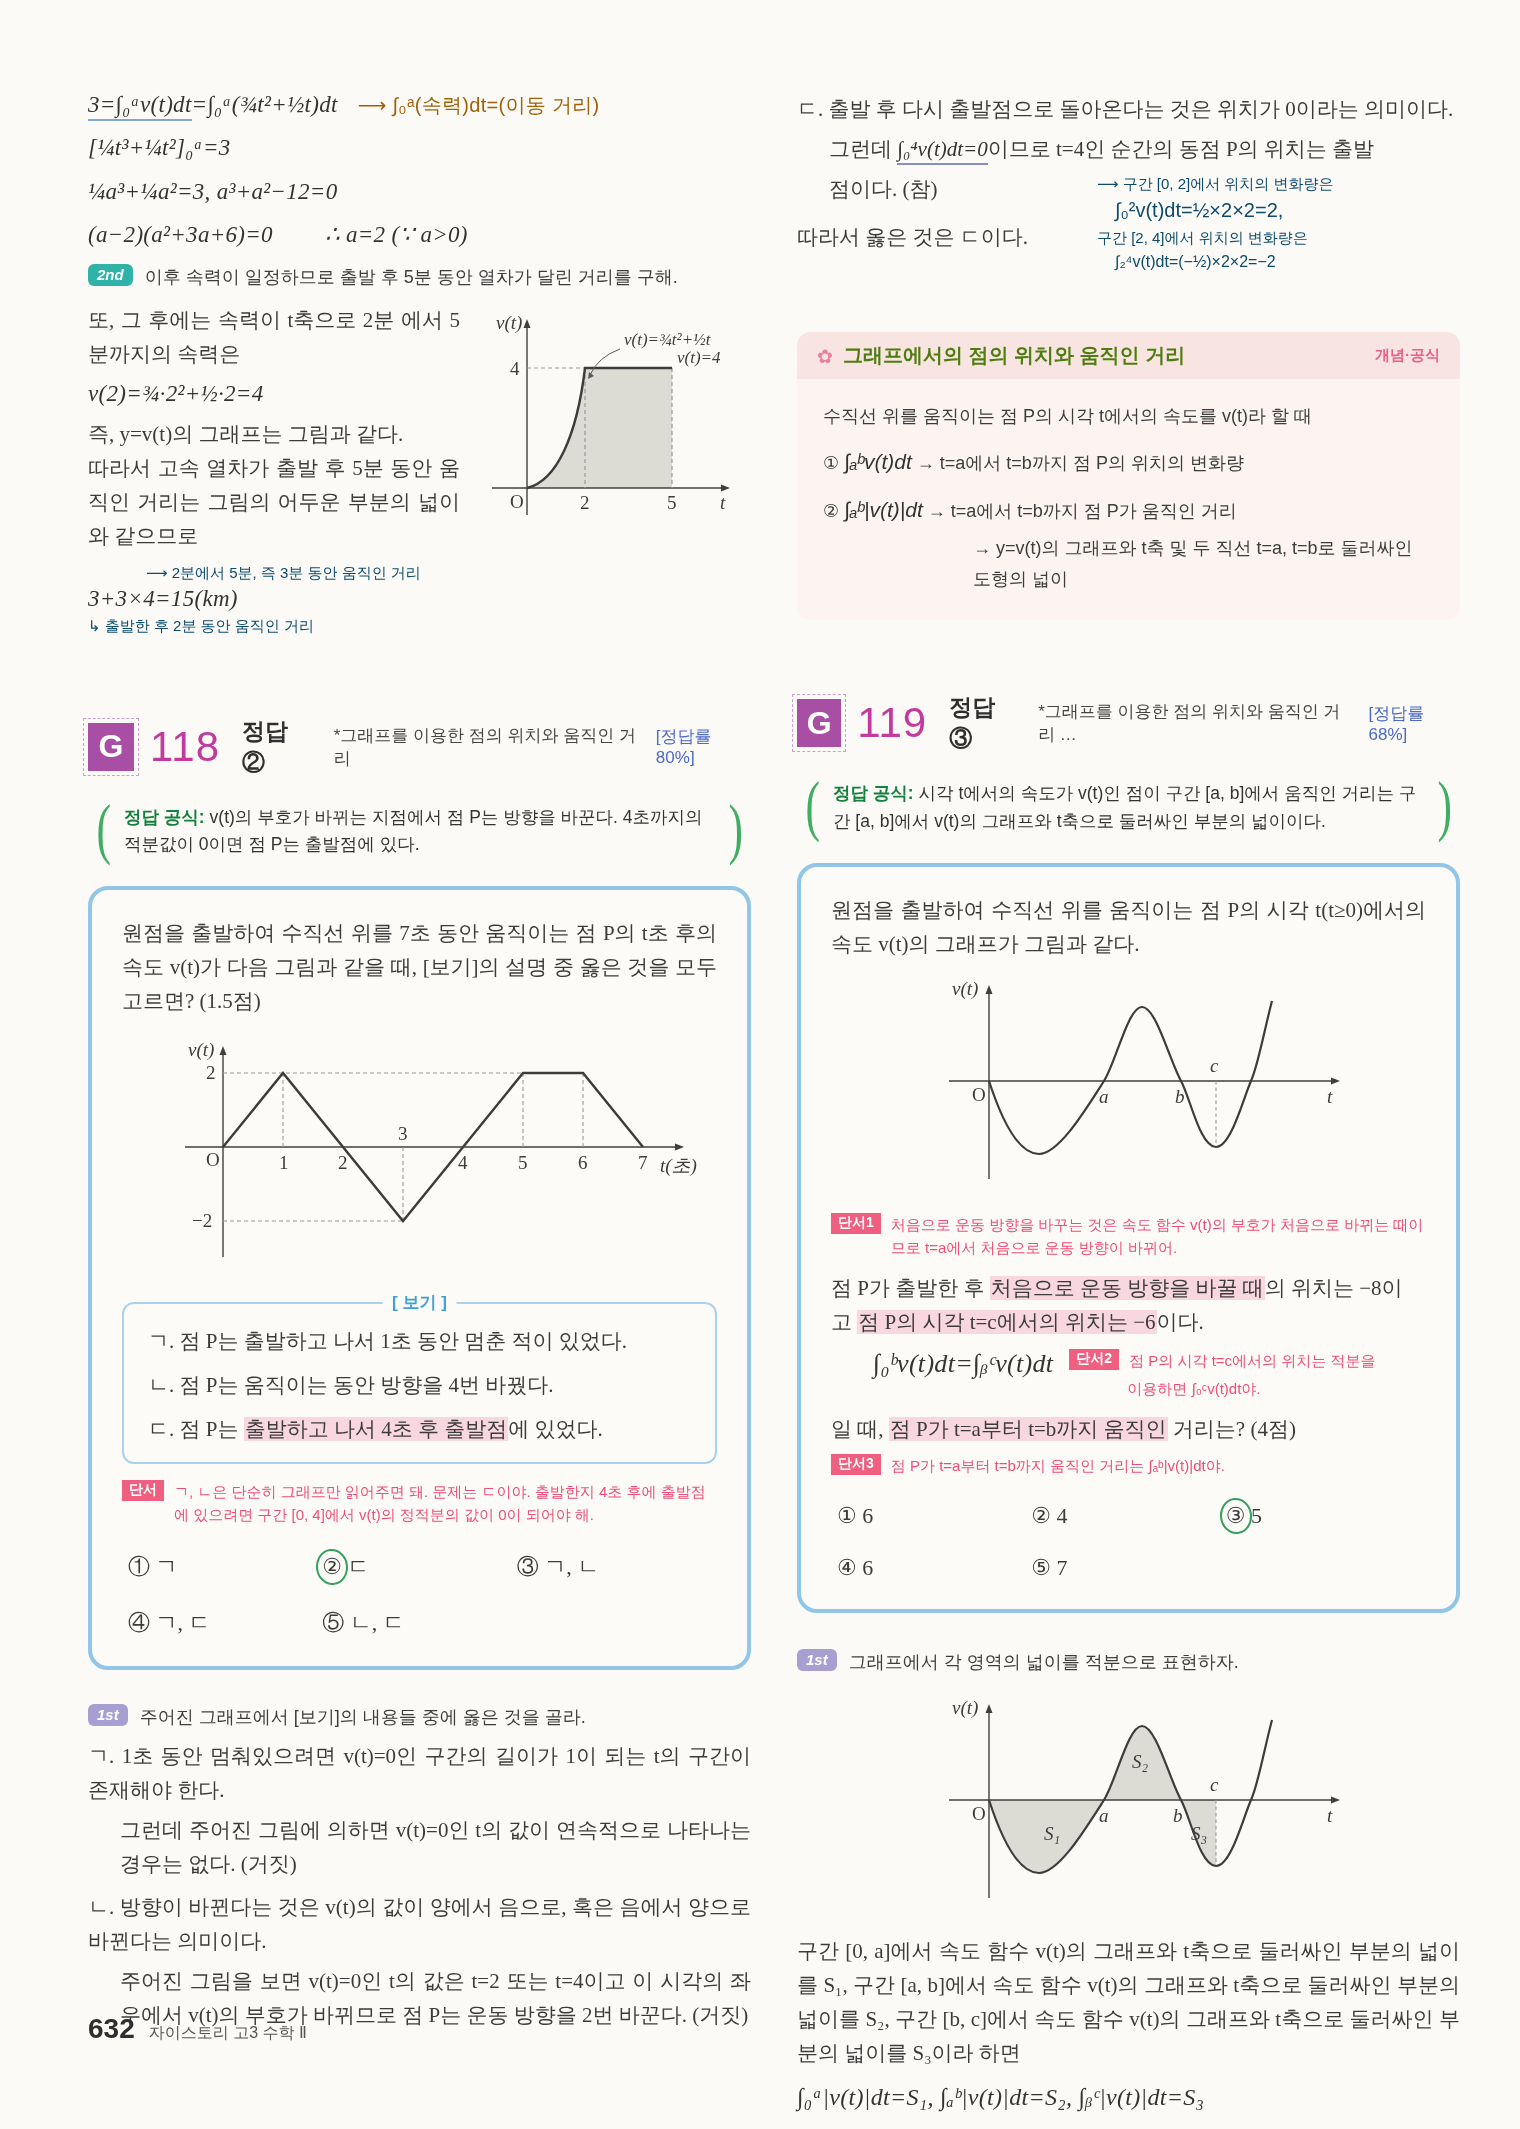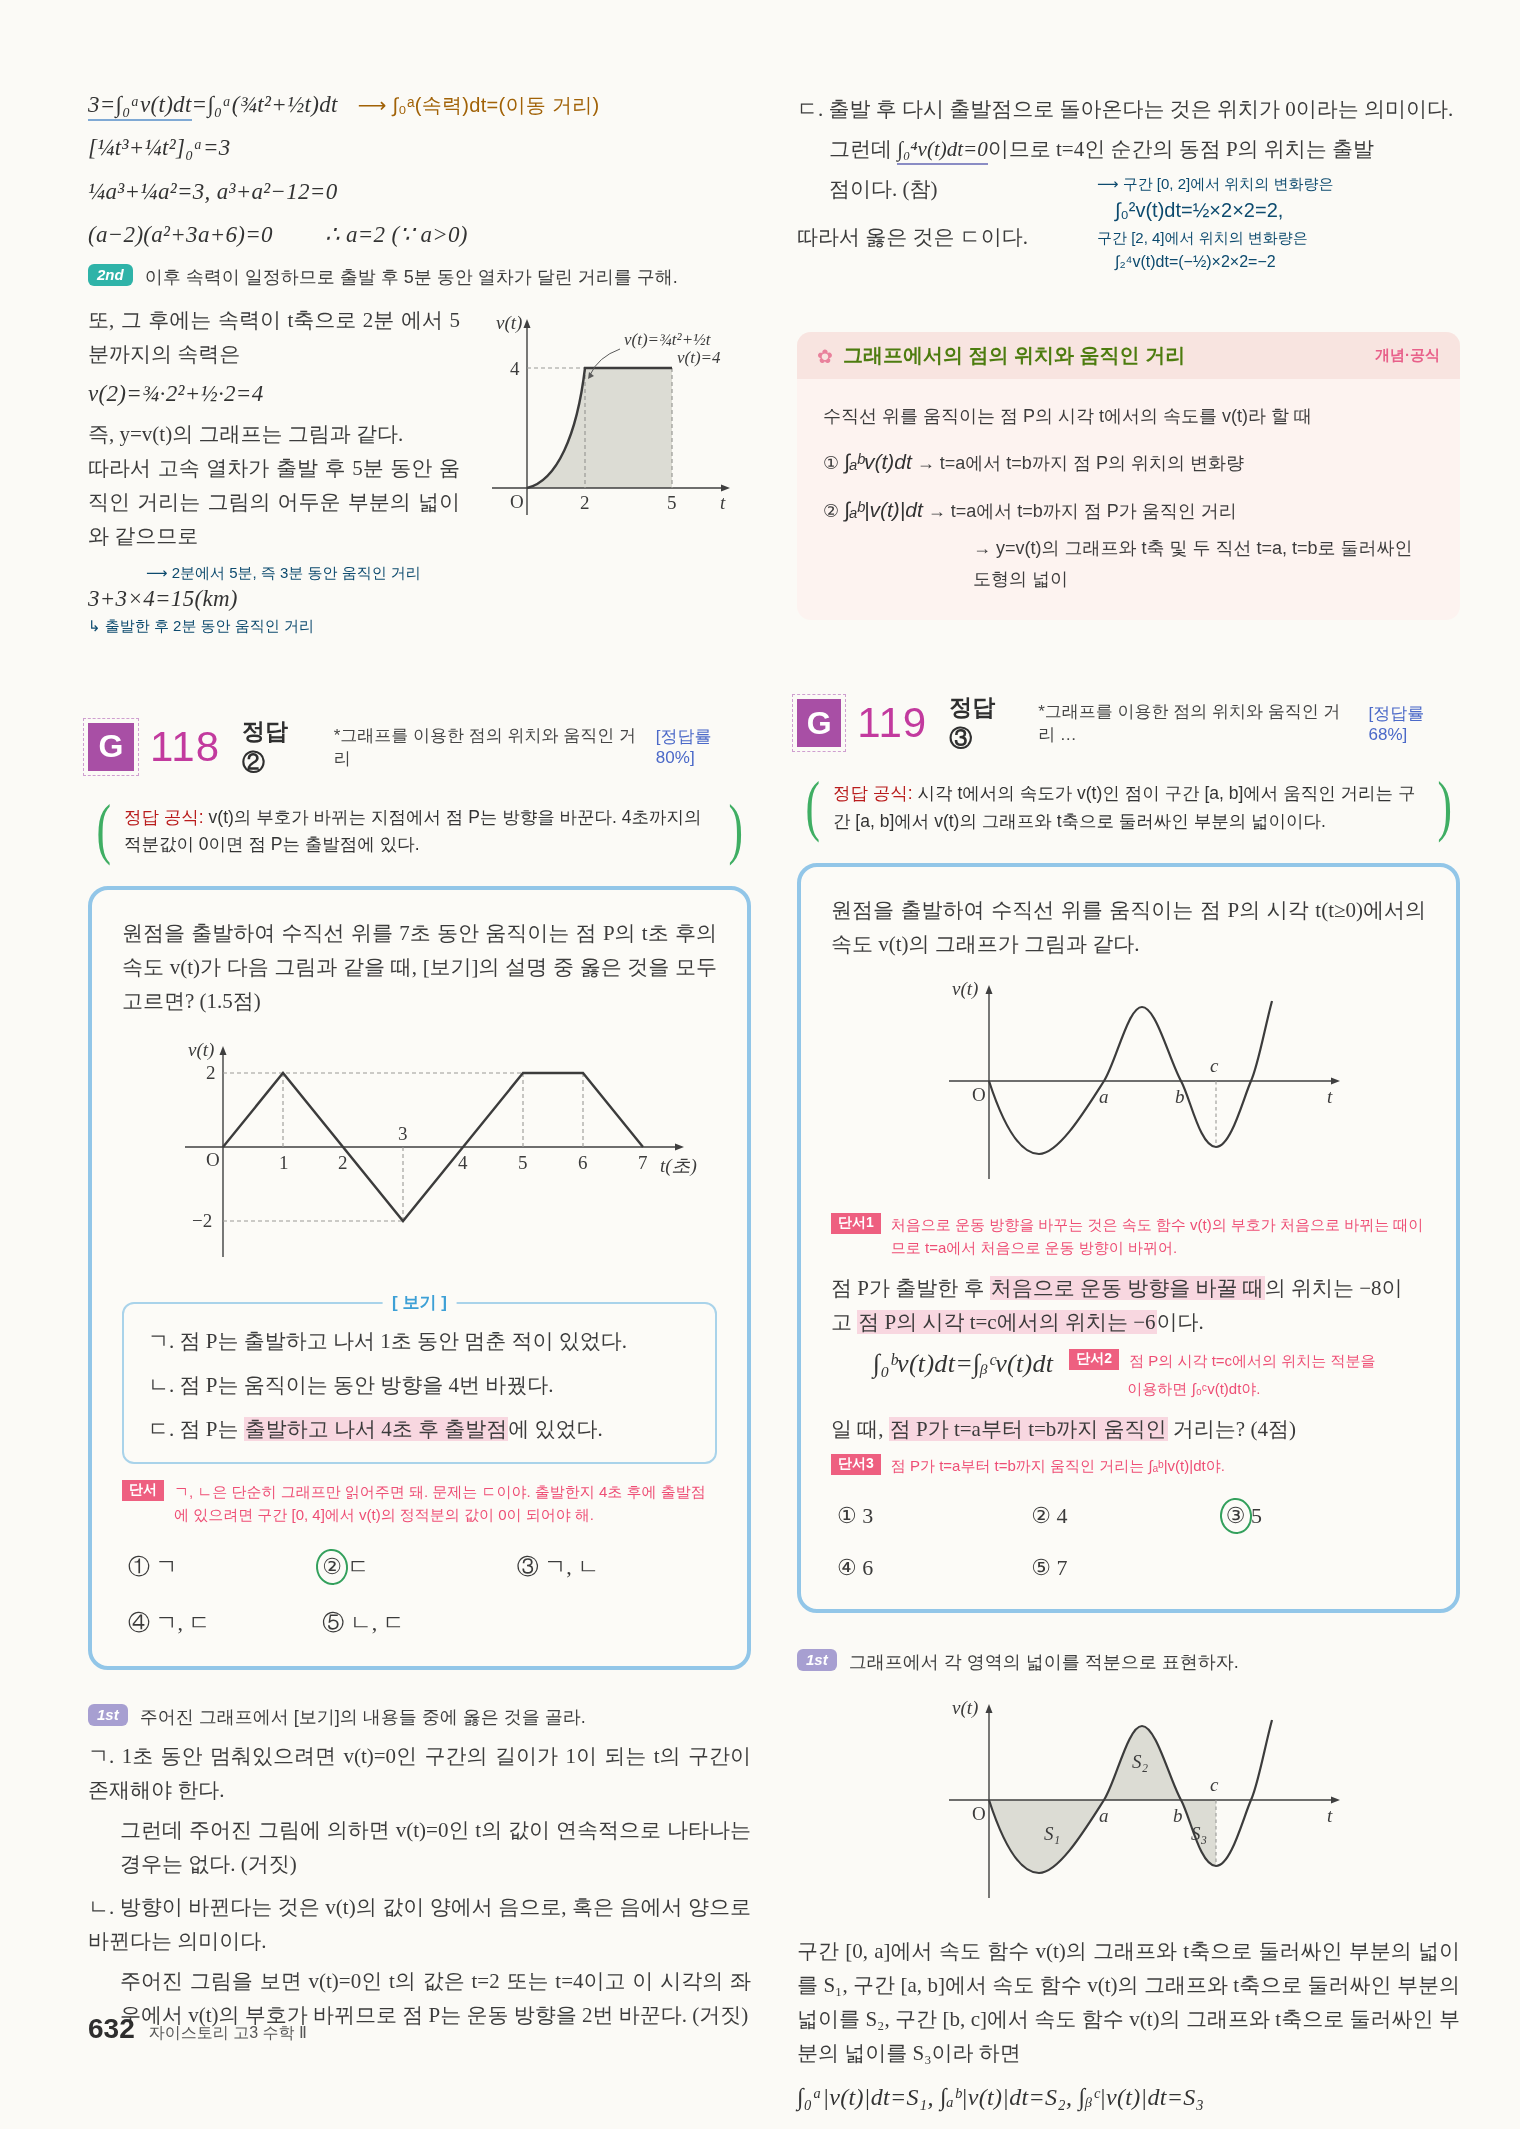--- a/index.html
+++ b/index.html
@@ -47,21 +47,21 @@
   .g-rate { font-family:"Liberation Sans","DejaVu Sans",sans-serif; font-size:17px; color:#4b69c8; }
 
   
   .gformula { position:relative; margin:22px 6px 0; padding:4px 30px;
               font-family:"Liberation Sans","DejaVu Sans",sans-serif; font-size:17.5px; line-height:1.55; color:#333; }
   .gformula::before, .gformula::after {
     position:absolute; top:50%; color:#3fae63; font-size:58px; font-family:"Liberation Serif",serif;
     transform:translateY(-52%) scaleX(.75) scaleY(1.15); font-weight:200; }
   .gformula::before { content:"("; left:0; }
   .gformula::after { content:")"; right:0; }
-  .gf-label { color:#b91c1c; font-weight:normal; }
+  .gf-label { color:#15803d; font-weight:bold; }
 
   .problem-box { border:4px solid #92c6e8; border-radius:20px; padding:26px 30px 22px; margin-top:24px; background:#fcfbf7; }
 
   .boki-box { position:relative; border:2px solid #a9d3ea; border-radius:12px; padding:20px 24px 16px; margin-top:34px; }
   .boki-title { position:absolute; top:-13px; left:50%; transform:translateX(-50%); background:#fcfbf7; padding:0 10px;
                 color:#3da0d6; font-family:"Liberation Sans","DejaVu Sans",sans-serif; font-weight:bold; font-size:17px; }
 
   .danseo-row { display:flex; gap:10px; margin-top:16px; align-items:flex-start; }
   .danseo-txt { color:#ee4e75; font-family:"Liberation Sans","DejaVu Sans",sans-serif; font-size:15px; line-height:1.55; flex:1; }
 
@@ -317,21 +317,21 @@
           </div>
 
           <p class="body-txt" style="margin-top:12px;"><span>일 때, </span><span class="hl">점 P가 t=a부터 t=b까지 움직인</span><span> 거리는? (4점)</span></p>
 
           <div class="danseo-row" style="margin-top:8px;">
             <span class="badge-danseo">단서3</span>
             <span class="danseo-txt">점 P가 t=a부터 t=b까지 움직인 거리는 ∫ₐᵇ|v(t)|dt야.</span>
           </div>
 
           <div class="choices">
-            <span>① 3</span>
+            <span>① 6</span>
             <span>② 4</span>
             <span><span class="circ">③</span><span> 5</span></span>
             <span>④ 6</span>
             <span>⑤ 7</span>
           </div>
         </div>
 
         <div class="step-line" style="margin-top:36px;">
           <span class="badge badge-purple">1st</span>
           <span class="step-text">그래프에서 각 영역의 넓이를 적분으로 표현하자.</span>

